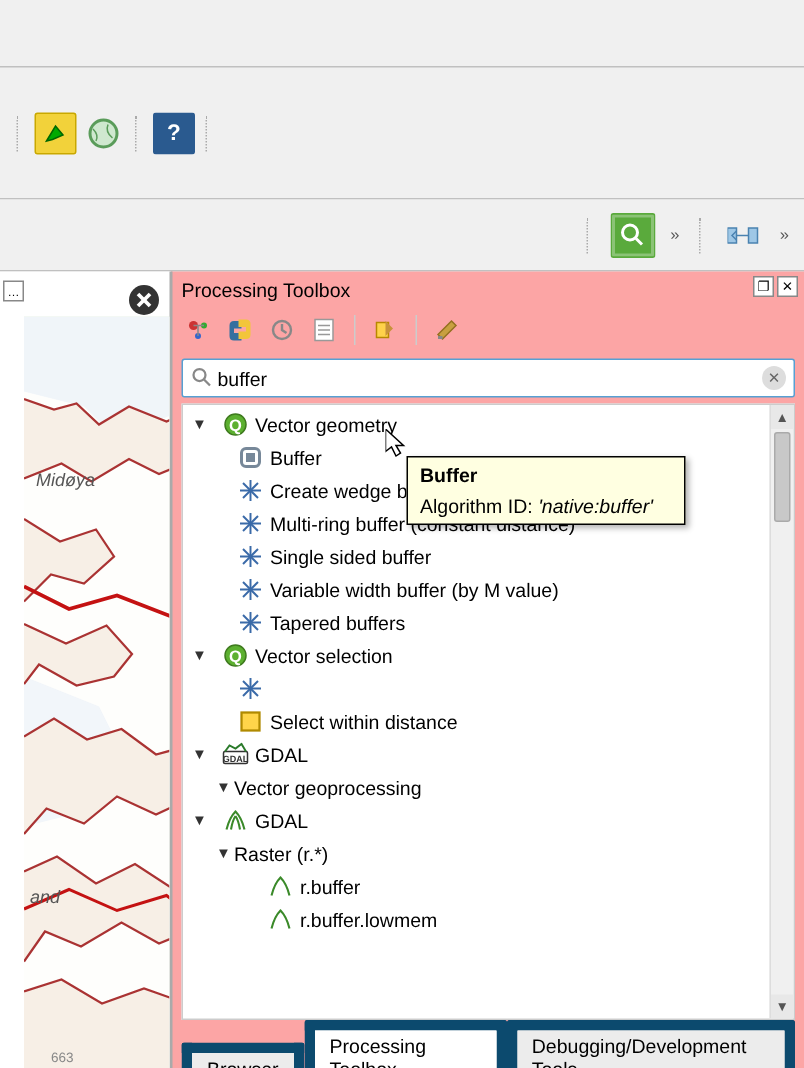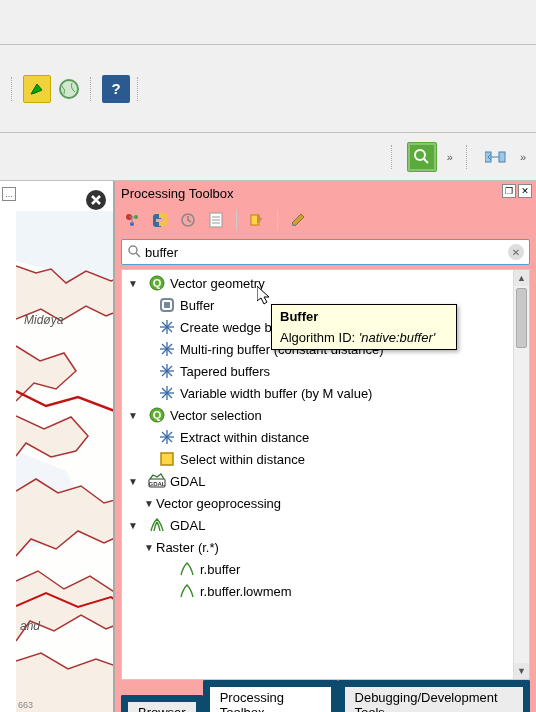--- a/index.html
+++ b/index.html
@@ -126,22 +126,22 @@
         <polyline points="0,135 24,150 48,142 60,160 40,178 18,172 0,190"></polyline>
         <polyline points="0,205 28,218 55,206 72,225 60,240 35,246 10,232 0,245"></polyline>
         <polyline points="0,280 20,268 42,282 65,275 88,292 114,285 114,320 88,332 62,320 40,338 15,328 0,345"></polyline>
         <polyline points="0,370 22,360 48,378 74,365 100,382 114,376 114,408 90,418 65,404 38,420 14,410 0,430"></polyline>
         <polyline points="0,450 25,442 52,458 80,448 114,460 114,520 0,520"></polyline>
 
         <polyline points="0,180 30,195 62,186 114,206" style="stroke:#c41212;stroke-width:2.5;fill:none;"></polyline>
         <polyline points="0,395 30,382 62,396 95,386 114,400" style="stroke:#c41212;stroke-width:2;fill:none;"></polyline>
       </svg>
       <span class="map-label" style="top:102px;left:8px;">Midøya</span>
-      <span class="map-label" style="top:408px;left:4px;">and</span>
-      <span class="map-label" style="bottom:2px;left:2px;font-size:9px;font-style:normal;color:#888;">663</span>
+      <span class="map-label" style="top:380px;left:4px;">and</span>
+      <span class="map-label" style="bottom:2px;left:18px;font-size:9px;font-style:normal;color:#888;">663</span>
     </div>
   </div>
 
   <div class="toolbox-panel">
     <div class="panel-header">
       <span>Processing Toolbox</span>
       <span class="panel-header-ctrls">
         <span class="hdr-btn">❐</span>
         <span class="hdr-btn">✕</span>
       </span>
@@ -271,38 +271,55 @@
                 <line x1="8" y1="8" x2="8" y2="15"></line>
                 <line x1="8" y1="8" x2="1" y2="8"></line>
                 <line x1="8" y1="8" x2="15" y2="8"></line>
                 <line x1="8" y1="8" x2="3" y2="3"></line>
                 <line x1="8" y1="8" x2="13" y2="3"></line>
                 <line x1="8" y1="8" x2="3" y2="13"></line>
                 <line x1="8" y1="8" x2="13" y2="13"></line>
               </g>
             </svg>
           </span>
+        <span class="tree-label">Single sided buffer</span>
+      </div>
+      <div class="tree-row ind2">
+        <span class="tree-icon">
+            <svg width="16" height="16">
+              <g stroke="#3a6aa8" stroke-width="1.3">
+                <line x1="8" y1="8" x2="8" y2="1"></line>
+                <line x1="8" y1="8" x2="8" y2="15"></line>
+                <line x1="8" y1="8" x2="1" y2="8"></line>
+                <line x1="8" y1="8" x2="15" y2="8"></line>
+                <line x1="8" y1="8" x2="3" y2="3"></line>
+                <line x1="8" y1="8" x2="13" y2="3"></line>
+                <line x1="8" y1="8" x2="3" y2="13"></line>
+                <line x1="8" y1="8" x2="13" y2="13"></line>
+              </g>
+            </svg>
+          </span>
+        <span class="tree-label">Variable width buffer (by M value)</span>
+      </div>
+      <div class="tree-row ind2">
+        <span class="tree-icon">
+            <svg width="16" height="16">
+              <g stroke="#3a6aa8" stroke-width="1.3">
+                <line x1="8" y1="8" x2="8" y2="1"></line>
+                <line x1="8" y1="8" x2="8" y2="15"></line>
+                <line x1="8" y1="8" x2="1" y2="8"></line>
+                <line x1="8" y1="8" x2="15" y2="8"></line>
+                <line x1="8" y1="8" x2="3" y2="3"></line>
+                <line x1="8" y1="8" x2="13" y2="3"></line>
+                <line x1="8" y1="8" x2="3" y2="13"></line>
+                <line x1="8" y1="8" x2="13" y2="13"></line>
+              </g>
+            </svg>
+          </span>
         <span class="tree-label">Tapered buffers</span>
-      </div>
-      <div class="tree-row ind2">
-        <span class="tree-icon">
-            <svg width="16" height="16">
-              <g stroke="#3a6aa8" stroke-width="1.3">
-                <line x1="8" y1="8" x2="8" y2="1"></line>
-                <line x1="8" y1="8" x2="8" y2="15"></line>
-                <line x1="8" y1="8" x2="1" y2="8"></line>
-                <line x1="8" y1="8" x2="15" y2="8"></line>
-                <line x1="8" y1="8" x2="3" y2="3"></line>
-                <line x1="8" y1="8" x2="13" y2="3"></line>
-                <line x1="8" y1="8" x2="3" y2="13"></line>
-                <line x1="8" y1="8" x2="13" y2="13"></line>
-              </g>
-            </svg>
-          </span>
-        <span class="tree-label">Variable width buffer (by M value)</span>
       </div>
 
       <div class="tree-row ind1">
         <span class="tree-toggle">▼</span>
         <span class="tree-icon" style="margin-left:8px;">
             <svg width="18" height="18">
               <circle cx="9" cy="9" r="7" fill="#5cb030" stroke="#3e7a1e"></circle>
               <text x="9" y="13" font-size="11" fill="#fff" text-anchor="middle" font-weight="bold">Q</text>
             </svg>
           </span>
@@ -316,21 +333,20 @@
                 <line x1="8" y1="8" x2="8" y2="15"></line>
                 <line x1="8" y1="8" x2="1" y2="8"></line>
                 <line x1="8" y1="8" x2="15" y2="8"></line>
                 <line x1="8" y1="8" x2="3" y2="3"></line>
                 <line x1="8" y1="8" x2="13" y2="3"></line>
                 <line x1="8" y1="8" x2="3" y2="13"></line>
                 <line x1="8" y1="8" x2="13" y2="13"></line>
               </g>
             </svg>
           </span>
-        <span class="tree-label">Extract within distance</span>
       </div>
       <div class="tree-row ind2">
         <span class="tree-icon">
             <svg width="16" height="16">
               <rect x="2" y="2" width="12" height="12" fill="#ffd54a" stroke="#b08a00" stroke-width="1.5"></rect>
             </svg>
           </span>
         <span class="tree-label">Select within distance</span>
       </div>
 

